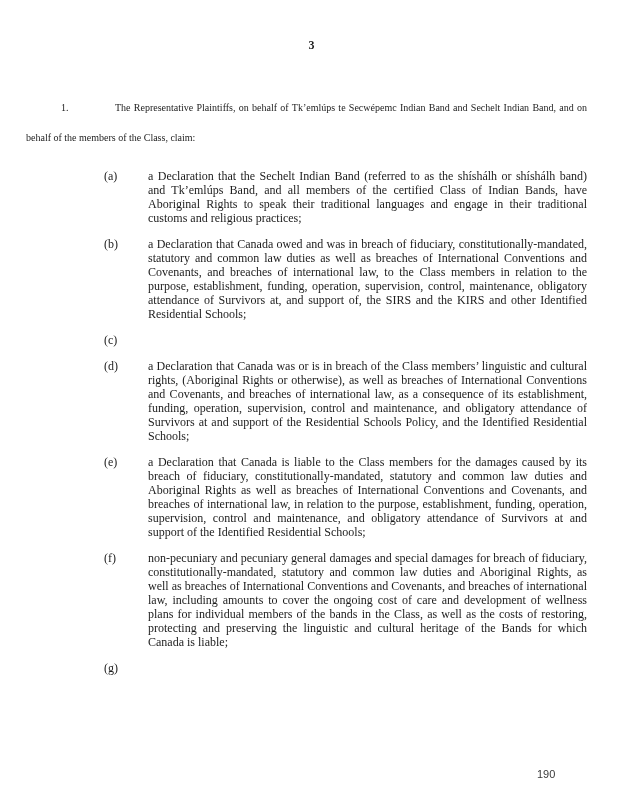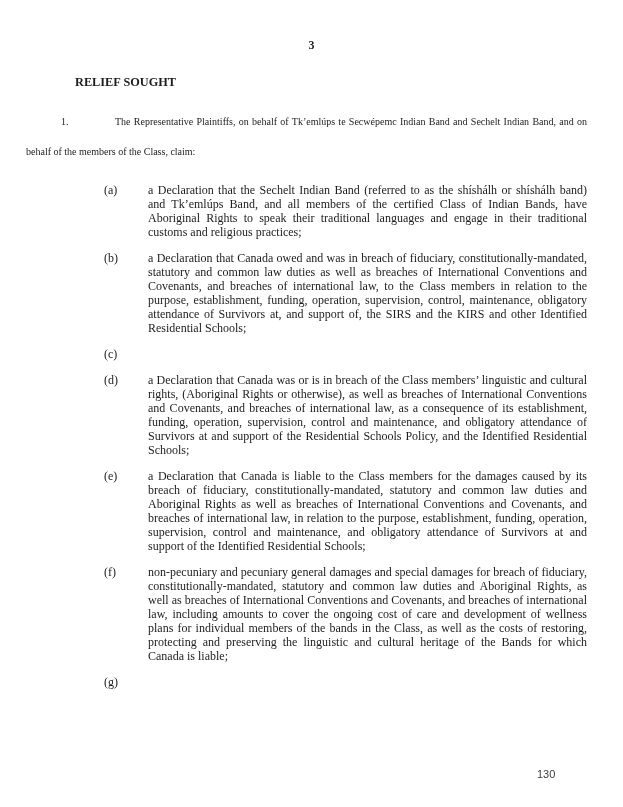--- a/index.html
+++ b/index.html
@@ -75,21 +75,20 @@
     color: #3a3a3a;
   }
 </style>
 </head>
 <body>
 
 <div class="page">
 
   <div class="pagenum-top">3</div>
 
-  <h1 class="heading">RELIEF SOUGHT</h1>
 
   <p class="para1">
     <span class="para-num">1.</span><span>The Representative Plaintiffs, on behalf of Tk’emlúps te Secwépemc Indian Band and Sechelt Indian Band, and on behalf of the members of the Class, claim:</span>
   </p>
 
   <ol class="items">
   <li class="item">
     <span class="item-label">(a)</span>
     <span class="item-text">a Declaration that the Sechelt Indian Band (referred to as the shíshálh or shíshálh band) and Tk’emlúps Band, and all members of the certified Class of Indian Bands, have Aboriginal Rights to speak their traditional languages and engage in their traditional customs and religious practices;</span>
   </li>
@@ -116,15 +115,15 @@
   <li class="item">
     <span class="item-label">(f)</span>
     <span class="item-text">non-pecuniary and pecuniary general damages and special damages for breach of fiduciary, constitutionally-mandated, statutory and common law duties and Aboriginal Rights, as well as breaches of International Conventions and Covenants, and breaches of international law, including amounts to cover the ongoing cost of care and development of wellness plans for individual members of the bands in the Class, as well as the costs of restoring, protecting and preserving the linguistic and cultural heritage of the Bands for which Canada is liable;</span>
   </li>
 
   <li class="item">
     <span class="item-label">(g)</span>
   </li>
 </ol>
 
-  <div class="pagenum-bottom">130</div>
+  <div class="pagenum-bottom">190</div>
 
 </div>
 
 </body></html>

